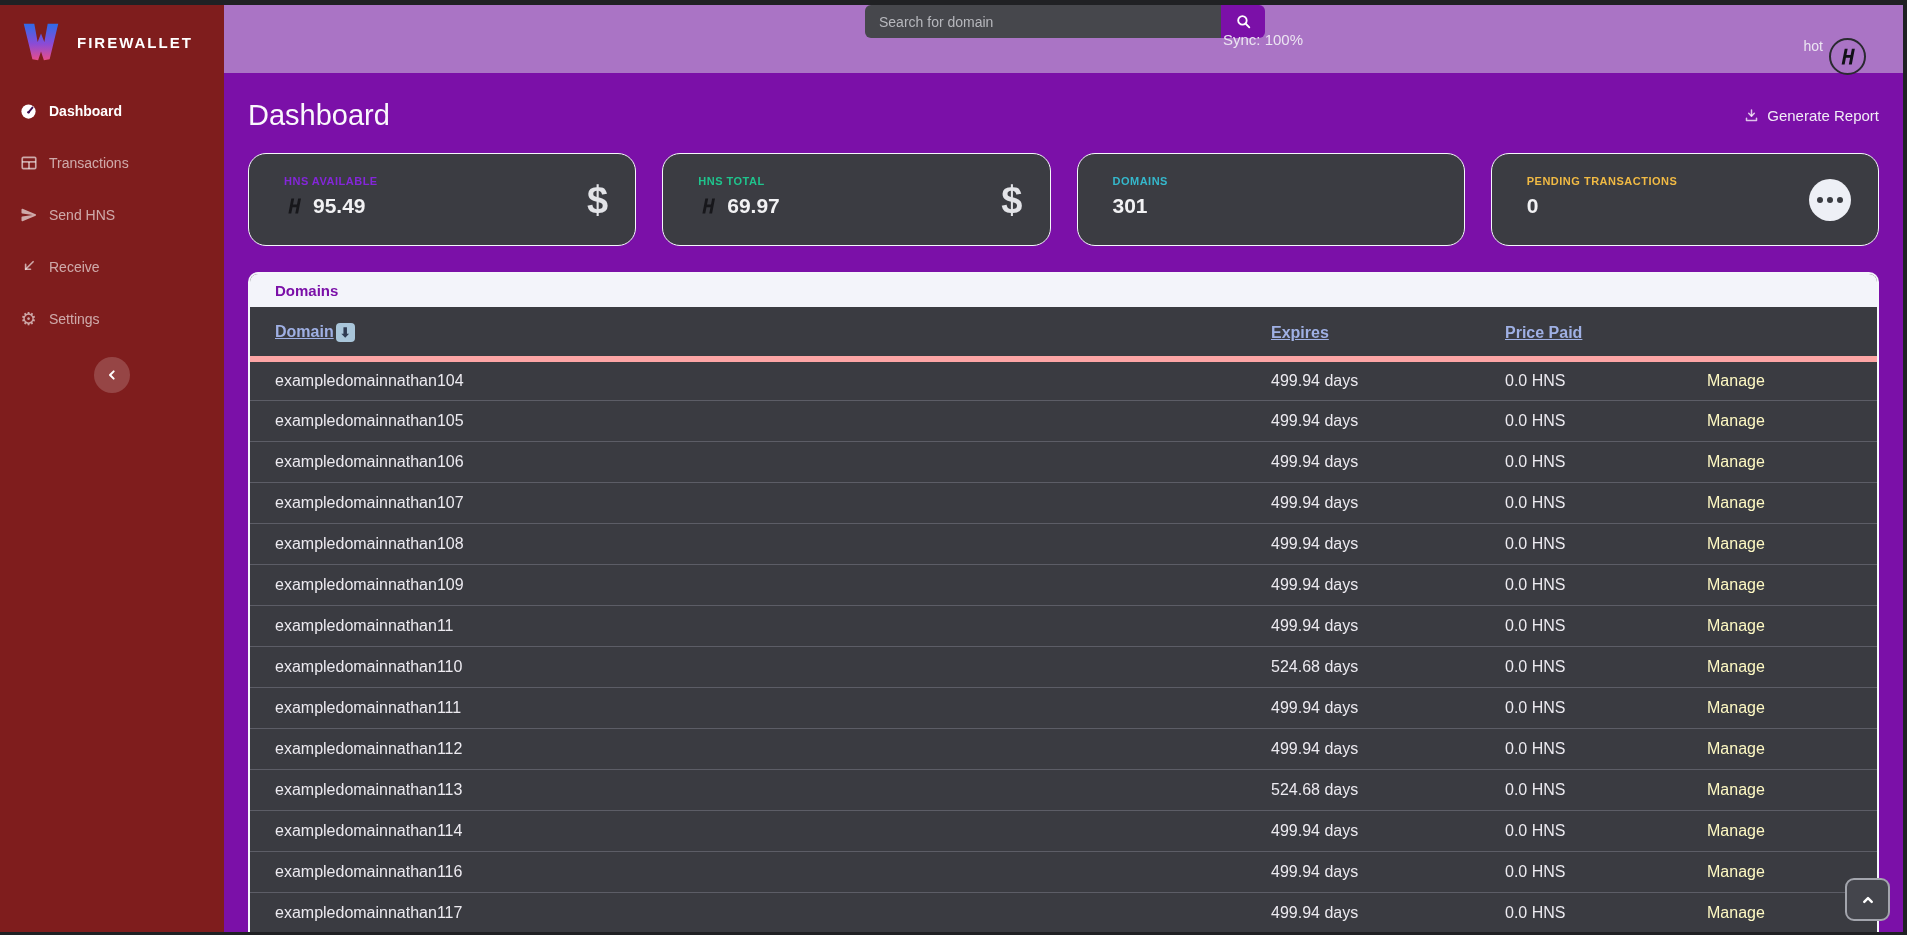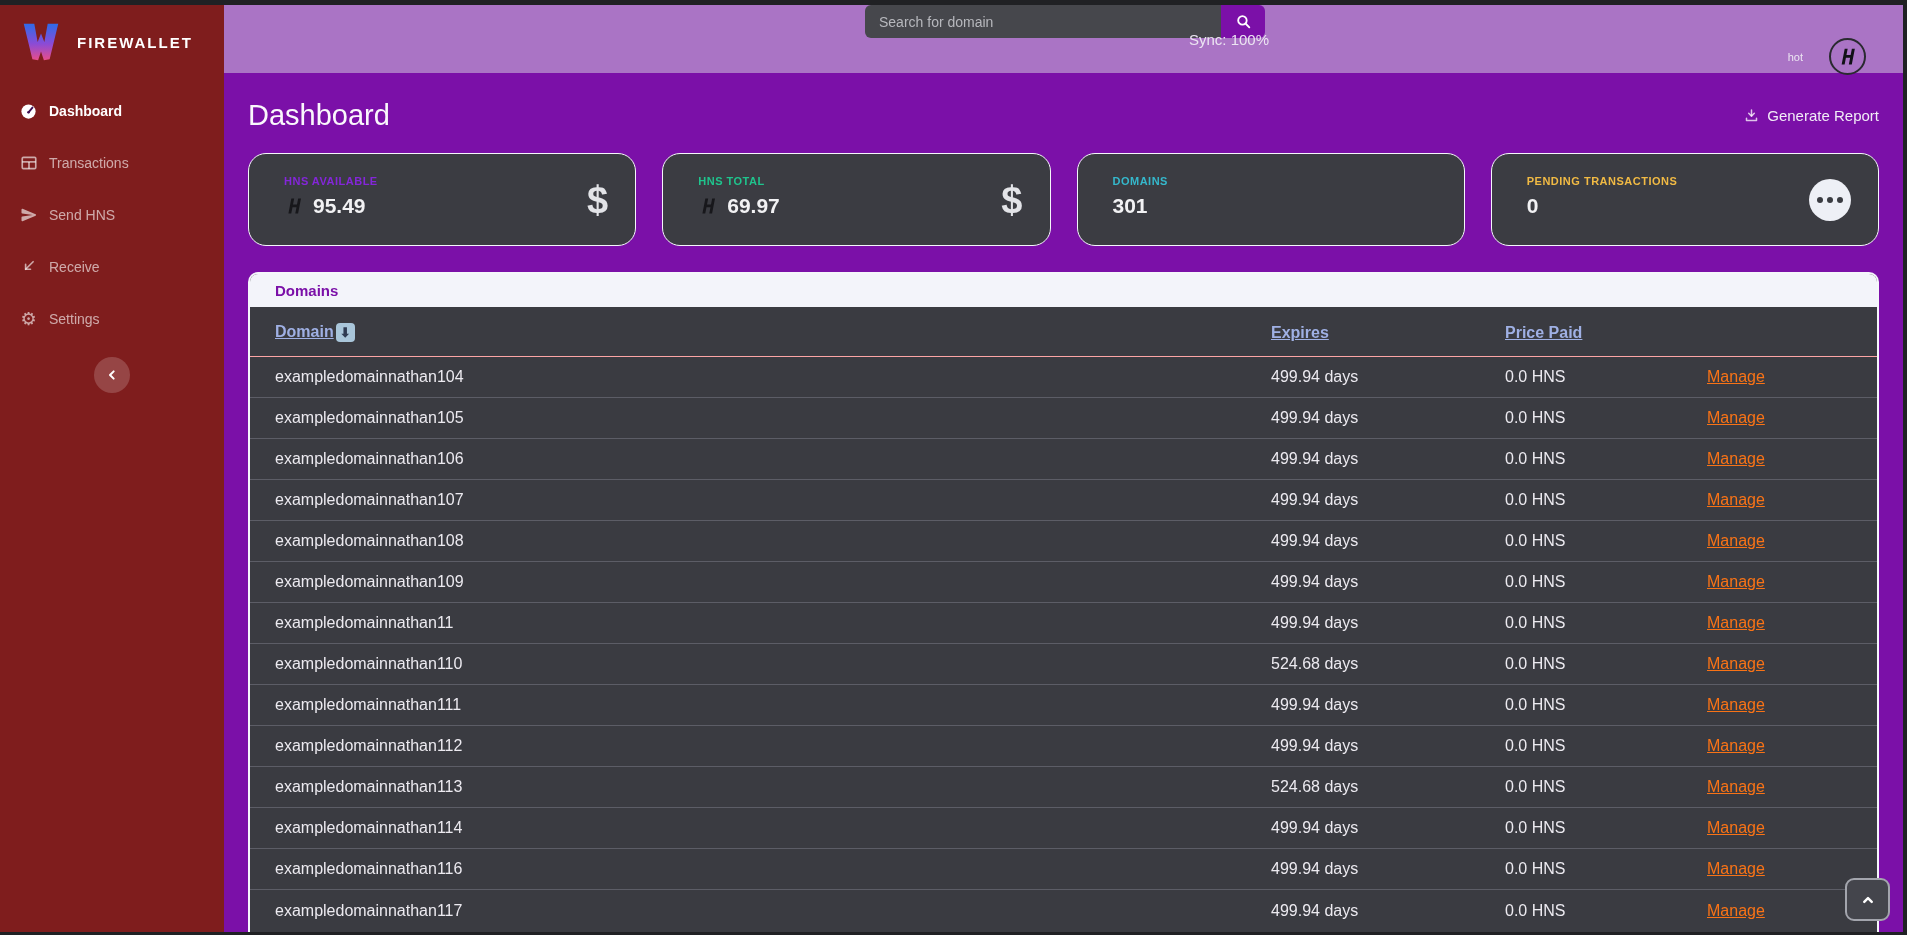--- a/index.html
+++ b/index.html
@@ -28,23 +28,23 @@
   
   .topbar{position:absolute;left:224px;top:5px;right:4px;height:68px;background:#AA74C5;
           display:flex;align-items:center;padding:0 37px 0 40px;z-index:10;flex-direction:column;}
   .search-group{display:flex;height:33px;}
   .search-input{width:356px;height:33px;background:#46474C;border:none;outline:none;
           border-radius:6px 0 0 6px;color:#E8E8EA;padding:0 14px;font-size:14px;
           font-family:"Liberation Sans",sans-serif;}
   .search-input::placeholder{color:#B7B8BD;}
   .search-btn{width:44px;height:33px;background:#7B10A8;border:none;border-radius:0 6px 6px 0;
           display:flex;align-items:center;justify-content:center;cursor:pointer;}
-  .sync{position:absolute;left:965px;top:50%;transform:translateY(-50%);
+  .sync{position:absolute;left:999px;top:50%;transform:translateY(-50%);
           color:#ECE5F2;font-size:15px;}
-  .wallet{margin-left:auto;display:flex;align-items:center;gap:26px;color:#ECE5F2;font-size:11px;}
+  .wallet{margin-left:auto;display:flex;align-items:flex-start;gap:6px;color:#ECE5F2;font-size:14px;}
   .wallet-logo{width:37px;height:37px;border-radius:50%;border:2px solid #2A2A30;
           display:flex;align-items:center;justify-content:center;color:#111116;cursor:pointer;}
 
   
   .main{position:absolute;left:224px;top:73px;right:4px;bottom:0;background:#7B10A8;
         padding:0 24px;overflow:hidden;z-index:5;}
   .page-header{display:flex;justify-content:space-between;align-items:center;margin-top:21px;height:42px;}
   .page-title{color:#FAF7FC;font-size:29px;font-weight:400;}
   .report-btn{display:flex;align-items:center;gap:8px;background:none;border:none;cursor:pointer;
         color:#F2ECF7;font-size:15px;font-family:"Liberation Sans",sans-serif;padding:0;}
@@ -59,31 +59,31 @@
   .card-right{position:absolute;right:27px;top:50%;transform:translateY(-50%);}
   .dollar{font-size:38px;font-weight:bold;color:#E3E4E8;}
   .ellipsis-circle{width:42px;height:42px;border-radius:50%;background:#EEF0F6;
         display:flex;align-items:center;justify-content:center;gap:4px;cursor:pointer;}
   .ellipsis-circle i{width:6px;height:6px;border-radius:50%;background:#3B3C42;}
 
   .panel{margin-top:26px;border:2px solid #F5F6FB;border-bottom:none;border-radius:10px 10px 0 0;
         background:#3A3B41;height:690px;overflow:hidden;}
   .panel-header{background:#F3F4FA;padding:8px 25px;font-size:15px;font-weight:bold;color:#7B10A8;}
   table{width:100%;border-collapse:collapse;table-layout:fixed;}
-  th{text-align:left;padding:16px 0 14px;font-size:16px;border-bottom:1px solid #fca5a5;}
+  th{text-align:left;padding:16px 0 14px;font-size:16px;border-bottom:6px solid #fca5a5;}
   th a{color:#9FB0E4;font-weight:bold;text-decoration:underline;cursor:pointer;}
   .col-domain{width:1021px;}
   .col-expires{width:234px;}
   .col-price{width:202px;}
   .col-manage{width:auto;}
   td{height:41px;font-size:16px;color:#ECEAF0;padding:0;}
   tbody tr td{border-top:1px solid #5C5D66;}
   tbody tr:first-child td{border-top:none;}
   .pad-l{padding-left:25px;}
-  .manage-link{color:#f97316;text-decoration:underline;cursor:pointer;}
+  .manage-link{color:#fef9c3;cursor:pointer;}
   .sort-tile{display:inline-flex;align-items:center;justify-content:center;width:19px;height:19px;
         border-radius:4px;background:#A9C6DA;color:#2F3B52;font-size:13px;margin-left:2px;
         vertical-align:middle;cursor:pointer;text-decoration:none;}
 
   .scroll-top{position:absolute;right:17px;bottom:14px;width:45px;height:43px;border-radius:9px;
         background:#44454C;border:2px solid #A3A5AD;display:flex;align-items:center;justify-content:center;
         cursor:pointer;z-index:40;}
 </style>
 </head>
 <body>

